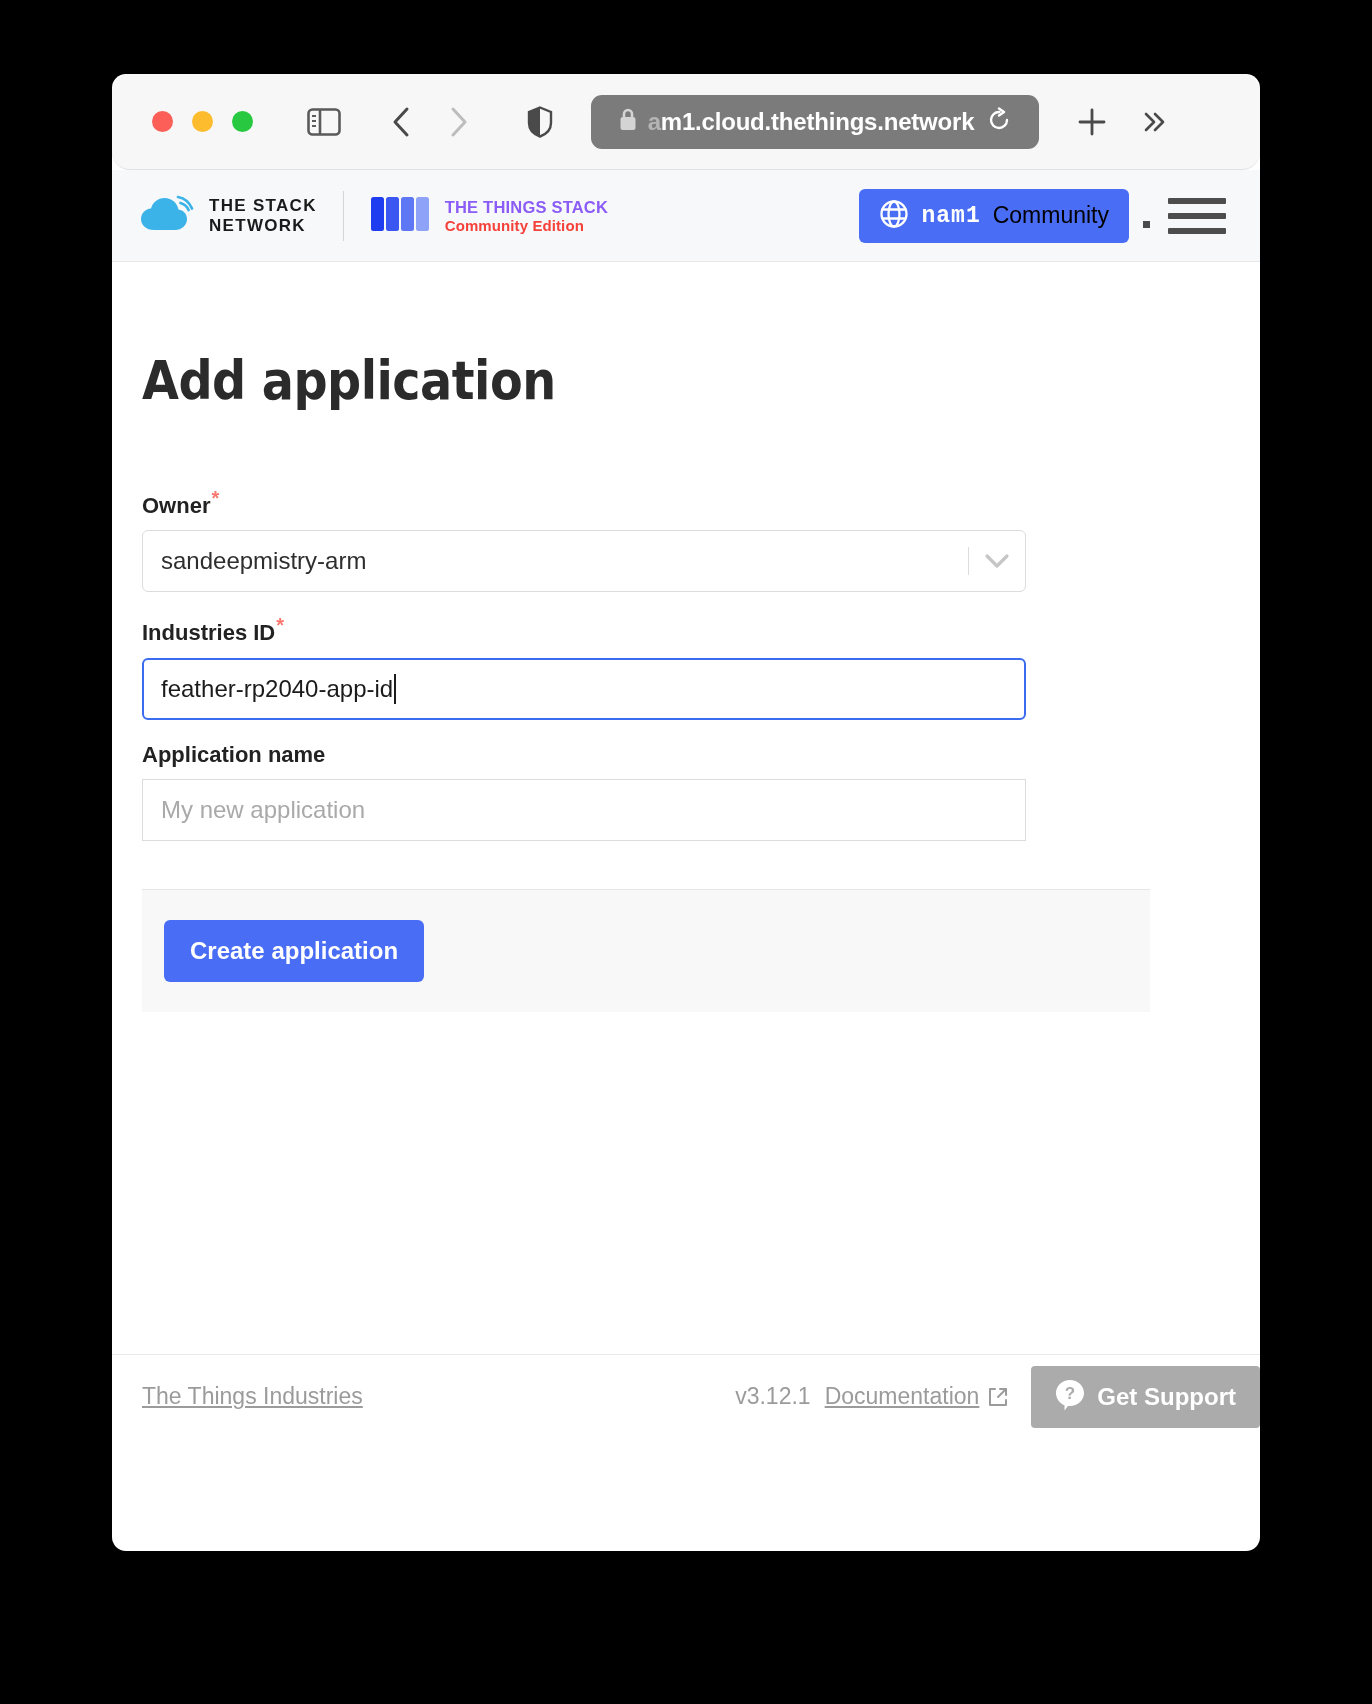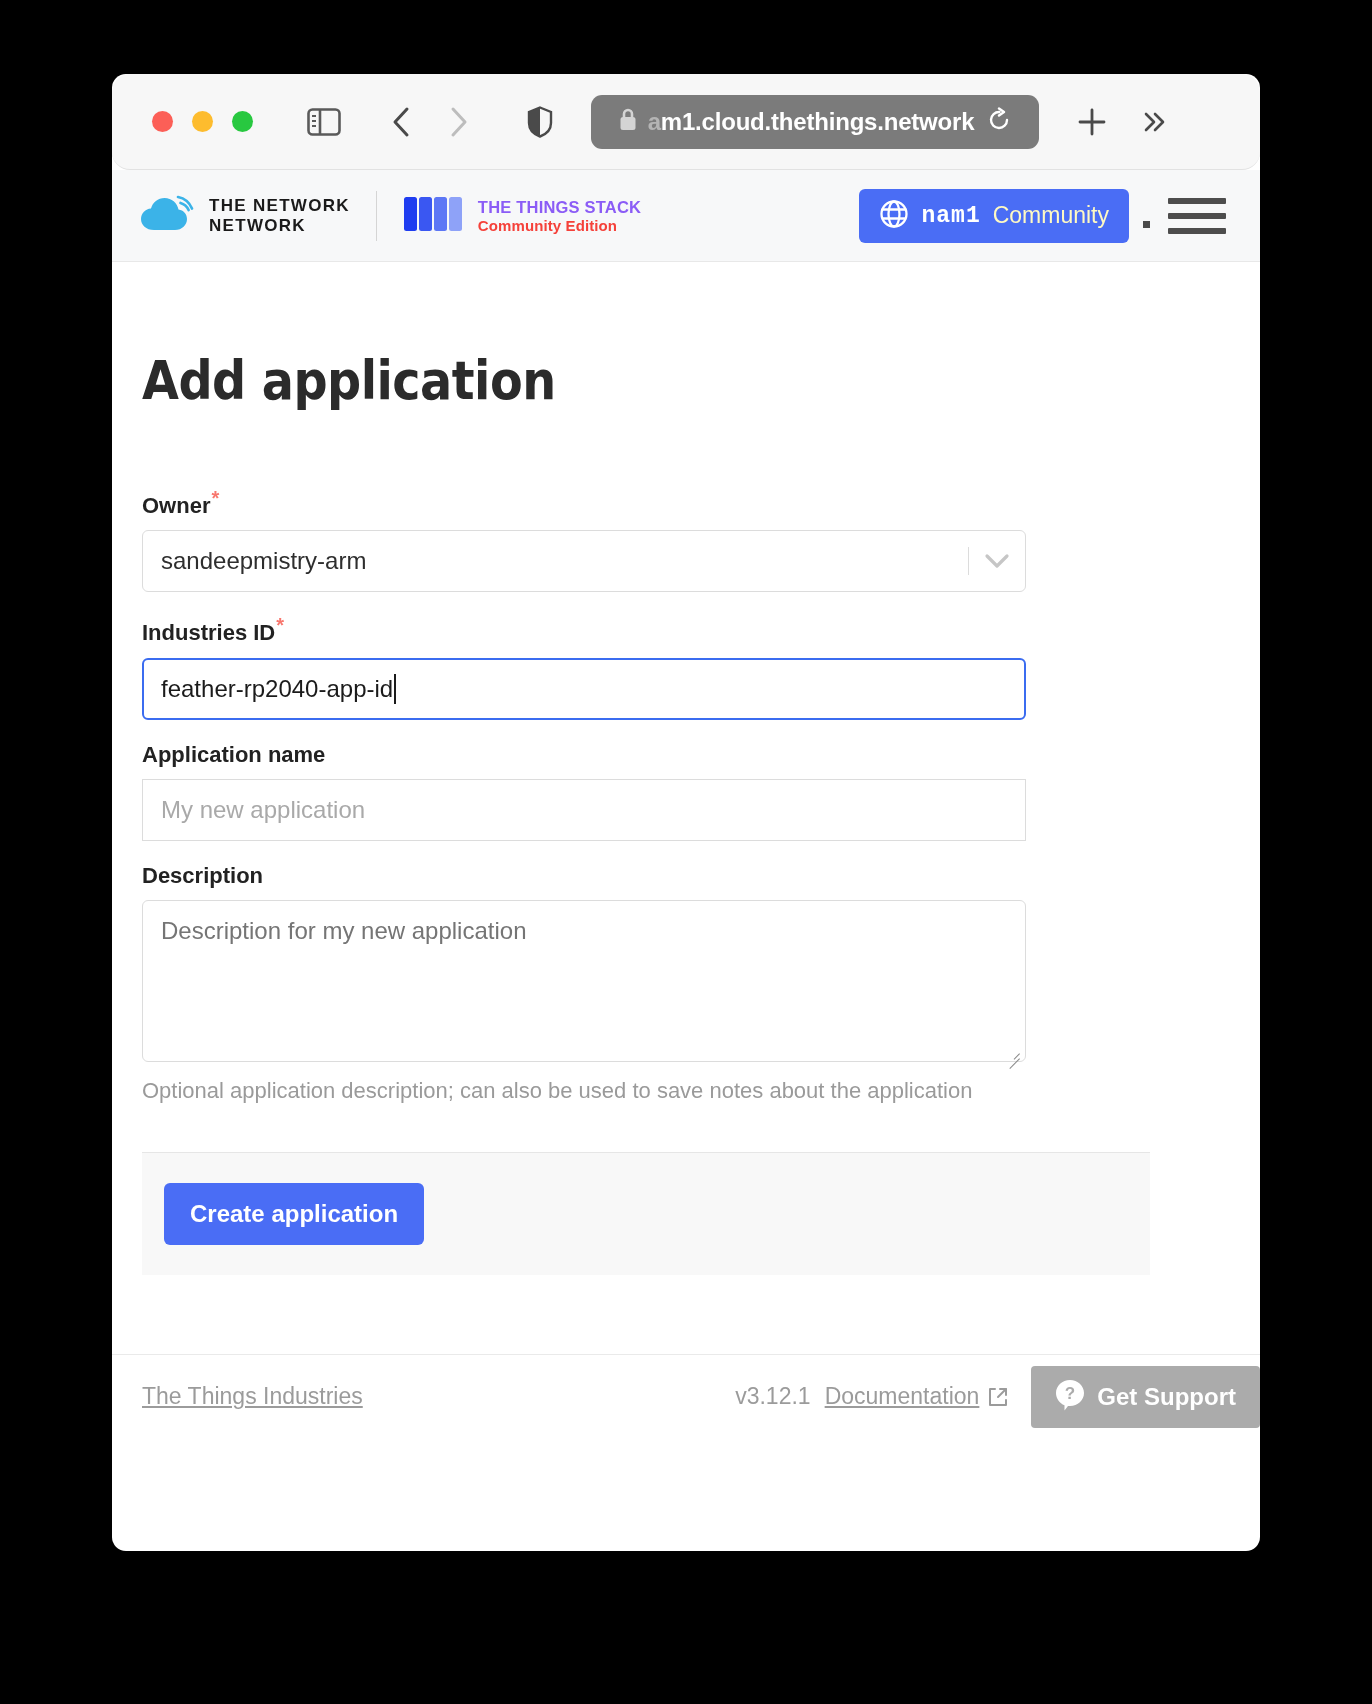--- a/index.html
+++ b/index.html
@@ -106,21 +106,21 @@
     padding: 0 20px;
     display: flex;
     align-items: center;
     gap: 12px;
     cursor: pointer;
   }
   .cluster-name {
     color: #fff; font-size: 23px; font-weight: 700;
     font-family: "Liberation Mono", monospace; letter-spacing: 1px;
   }
-  .cluster-label { color: #fef9c3; font-size: 23px; font-weight: 400; }
+  .cluster-label { color: #000000; font-size: 23px; font-weight: 400; }
 
   .header-dot {
     width: 7px; height: 7px; background: #4a4a4a; margin: 18px 0 0 14px;
   }
   .hamburger { margin-left: 18px; display: flex; flex-direction: column; gap: 9px; cursor: pointer; }
   .hamburger span { display: block; width: 58px; height: 6px; background: #4d4d4d; border-radius: 1px; }
 
   
   .content {
     padding: 88px 0 0 0;
@@ -366,21 +366,21 @@
   <div class="app-header">
     <div class="brand">
       <span>
         <svg width="58" height="40" viewBox="0 0 58 40" fill="none">
           <path d="M14 36 C6 36 1 31 1 25 C1 19.5 5.5 15 11 14.6 C12.6 8.5 18 4 24.6 4 C31.6 4 37.4 9 38.5 15.6 C43.6 16.2 47 20.3 47 25 C47 31 42 36 35 36 Z" fill="#3bb3e8"></path>
           <path d="M38 3 C44 4.2 49.5 8.5 52 14.5" stroke="#3bb3e8" stroke-width="2.7" stroke-linecap="round" fill="none"></path>
           <path d="M40.5 9 C44 10 47 12.5 48.6 16" stroke="#3bb3e8" stroke-width="2.7" stroke-linecap="round" fill="none"></path>
         </svg>
       </span>
       <div>
-        <div class="brand-text">THE NETWORK</div>
+        <div class="brand-text">THE STACK</div>
         <div class="brand-text">NETWORK</div>
       </div>
     </div>
 
     <div class="brand-divider"></div>
 
     <div class="brand">
       <span>
         <svg width="64" height="42" viewBox="0 0 64 42" fill="none">
           <rect x="1" y="4" width="13" height="34" rx="2.5" fill="#1f3df0"></rect>
@@ -449,28 +449,20 @@
         </div>
       </div>
 
       <div class="field" style="margin-top:22px;">
         <label class="field-label">Application name</label>
         <div class="input-row">
           <input class="text-input" type="text" placeholder="My new application" style="">
         </div>
       </div>
 
-      <div class="field" style="margin-top:22px;">
-        <label class="field-label">Description</label>
-        <div class="input-row textarea-wrap">
-          <textarea class="textarea-box" placeholder="Description for my new application" style=""></textarea>
-          <span class="resize-grip"></span>
-        </div>
-        <div class="help-text">Optional application description; can also be used to save notes about the application</div>
-      </div>
 
       <div class="submit-panel">
         <button class="primary-btn">Create application</button>
       </div>
 
     </div>
 
     <div class="footer">
       <a class="footer-link">The Things Industries</a>
       <span class="footer-spacer"></span>

